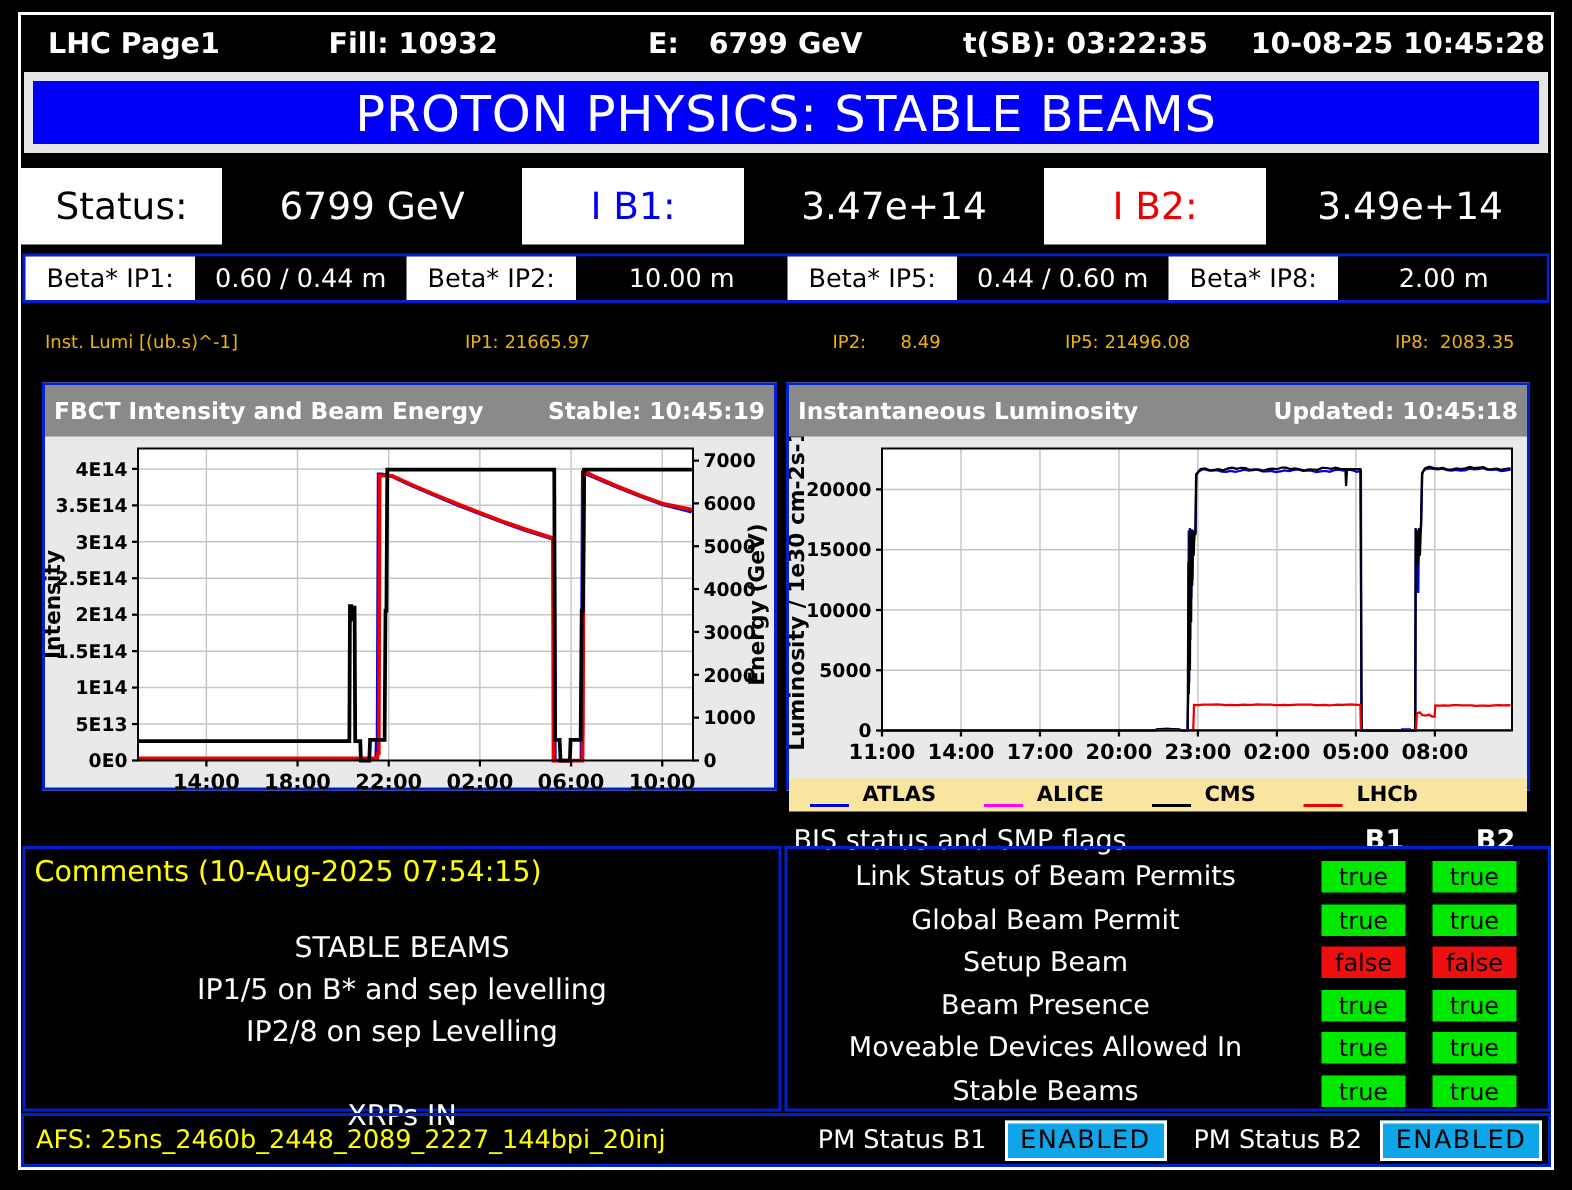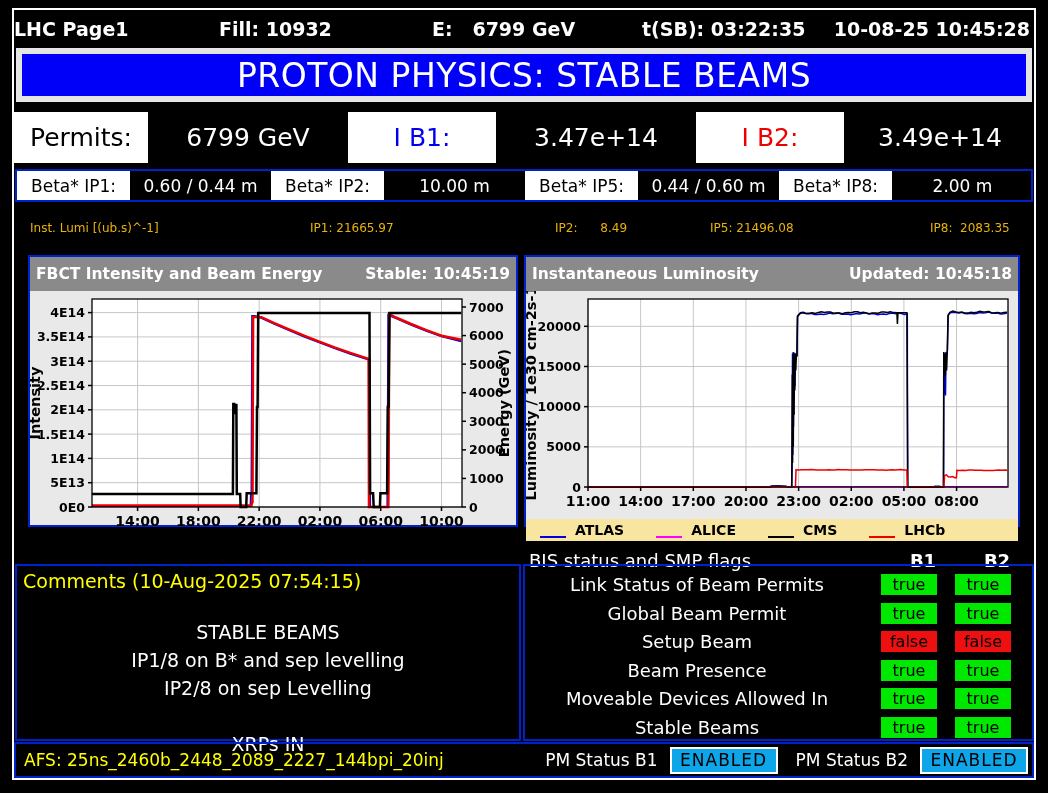--- a/index.html
+++ b/index.html
@@ -75,33 +75,33 @@
   .pm-badge { width:108px; height:27px; background:#0ea5e9; border:2px solid #fff; color:#000;
     display:flex; align-items:center; justify-content:center; margin:0 4px 0 12px; letter-spacing:1px;text-align:center; }
   .pm2l { margin-left:14px; }
 </style>
 </head>
 <body>
 
 <div class="frame">
 
   <div class="abs topbar">
-    <span style="left:0">LHC Page1</span>
+    <span style="left:18px">LHC Page1</span>
     <span style="left:205px">Fill: 10932</span>
     <span style="left:418px">E:   6799 GeV</span>
     <span style="left:628px">t(SB): 03:22:35</span>
     <span style="right:4px">10-08-25 10:45:28</span>
   </div>
 
   <div class="abs banner">
     <span>PROTON PHYSICS: STABLE BEAMS</span>
   </div>
 
   <div class="abs energy-row">
-    <div class="cell c-lab" style="flex:0 0 134px">Permits:</div>
+    <div class="cell c-lab" style="flex:0 0 134px">Status:</div>
     <div class="cell c-val" style="flex:0 0 196px">6799 GeV</div>
     <div class="cell c-lab" style="flex:0 0 148px; color:#0000ee">I B1:</div>
     <div class="cell c-val" style="flex:0 0 196px">3.47e+14</div>
     <div class="cell c-lab" style="flex:0 0 148px; color:#ee0000">I B2:</div>
     <div class="cell c-val" style="flex:1">3.49e+14</div>
   </div>
 
   <div class="abs beta-row" id="beta-row">
       <div class="bl">Beta* IP1:</div>
       <div class="bv">0.60 / 0.44 m</div>
@@ -275,21 +275,21 @@
   <div class="abs bis-header">
     <span class="bh-title">BIS status and SMP flags</span>
     <span class="bh-col">B1</span>
     <span class="bh-col">B2</span>
   </div>
 
   <div class="abs comments-box">
     <div class="comments-title">Comments (10-Aug-2025 07:54:15)</div>
     <div class="comments-lines" id="comments-lines">
         <div>STABLE BEAMS</div>
-        <div>IP1/8 on B* and sep levelling</div>
+        <div>IP1/5 on B* and sep levelling</div>
         <div>IP2/8 on sep Levelling</div>
         <div></div>
         <div>XRPs IN</div>
       </div>
   </div>
 
   <div class="abs bis-box" id="bis-box">
       <div class="bis-row">
         <div class="lbl">Link Status of Beam Permits</div>
         <div class="flag t">true</div>

